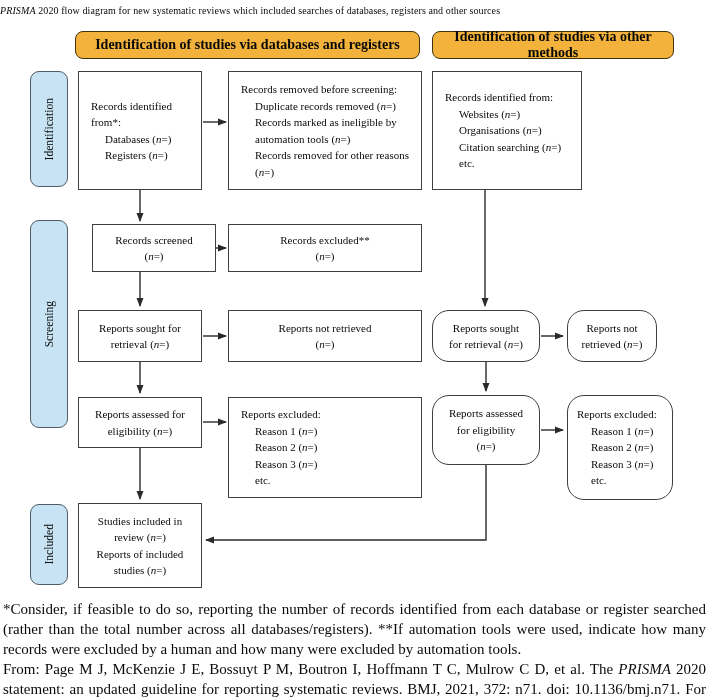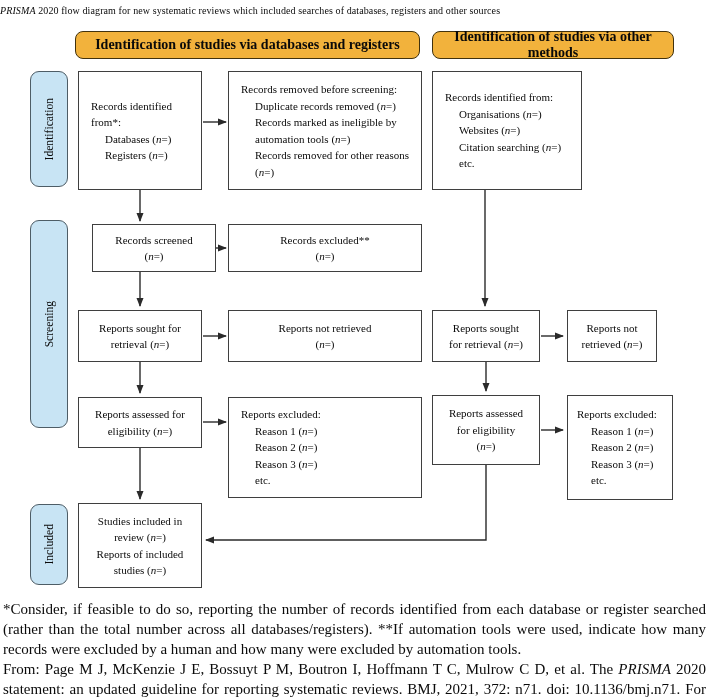--- a/index.html
+++ b/index.html
@@ -31,21 +31,21 @@
   #stage-included       { left:30px; top:504px; width:38px; height:81px;  }
 
   .box {
     position:absolute; box-sizing:border-box; background:#fff;
     border:1.3px solid var(--box-border,#3F3F3F);
     font-size:11px; line-height:1.5; padding:6px 12px;
     display:flex; flex-direction:column; justify-content:center;
   }
   .box.center { text-align:center; }
   .ind { padding-left:14px; }
-  .narrow { padding:2px 8px; }
+  .narrow { padding:2px 8px;border-radius:17px; }
 
   #box-a         { left:78px;  top:71px;  width:124px; height:119px; }
   #box-b         { left:228px; top:71px;  width:194px; height:119px; }
   #box-c         { left:432px; top:71px;  width:150px; height:119px; }
   #box-screened  { left:92px;  top:224px; width:124px; height:48px;  }
   #box-excluded  { left:228px; top:224px; width:194px; height:48px;  }
   #box-sought    { left:78px;  top:310px; width:124px; height:52px;  }
   #box-notret    { left:228px; top:310px; width:194px; height:52px;padding-left:12px;  }
   #box-assessed  { left:78px;  top:397px; width:124px; height:51px;  }
   #box-repexcl   { left:228px; top:397px; width:194px; height:101px; }
@@ -114,22 +114,22 @@
 
   <div class="box" id="box-b">
     <div>Records removed before screening:</div>
     <div class="ind">Duplicate records removed (<i>n</i>=)</div>
     <div class="ind">Records marked as ineligible by automation tools (<i>n</i>=)</div>
     <div class="ind">Records removed for other reasons (<i>n</i>=)</div>
   </div>
 
   <div class="box" id="box-c">
     <div>Records identified from:</div>
+    <div class="ind">Websites (<i>n</i>=)</div>
     <div class="ind">Organisations (<i>n</i>=)</div>
-    <div class="ind">Websites (<i>n</i>=)</div>
     <div class="ind">Citation searching (<i>n</i>=)</div>
     <div class="ind">etc.</div>
   </div>
 
   <div class="box center" id="box-screened">
     <div>Records screened</div>
     <div>(<i>n</i>=)</div>
   </div>
 
   <div class="box center" id="box-excluded">

